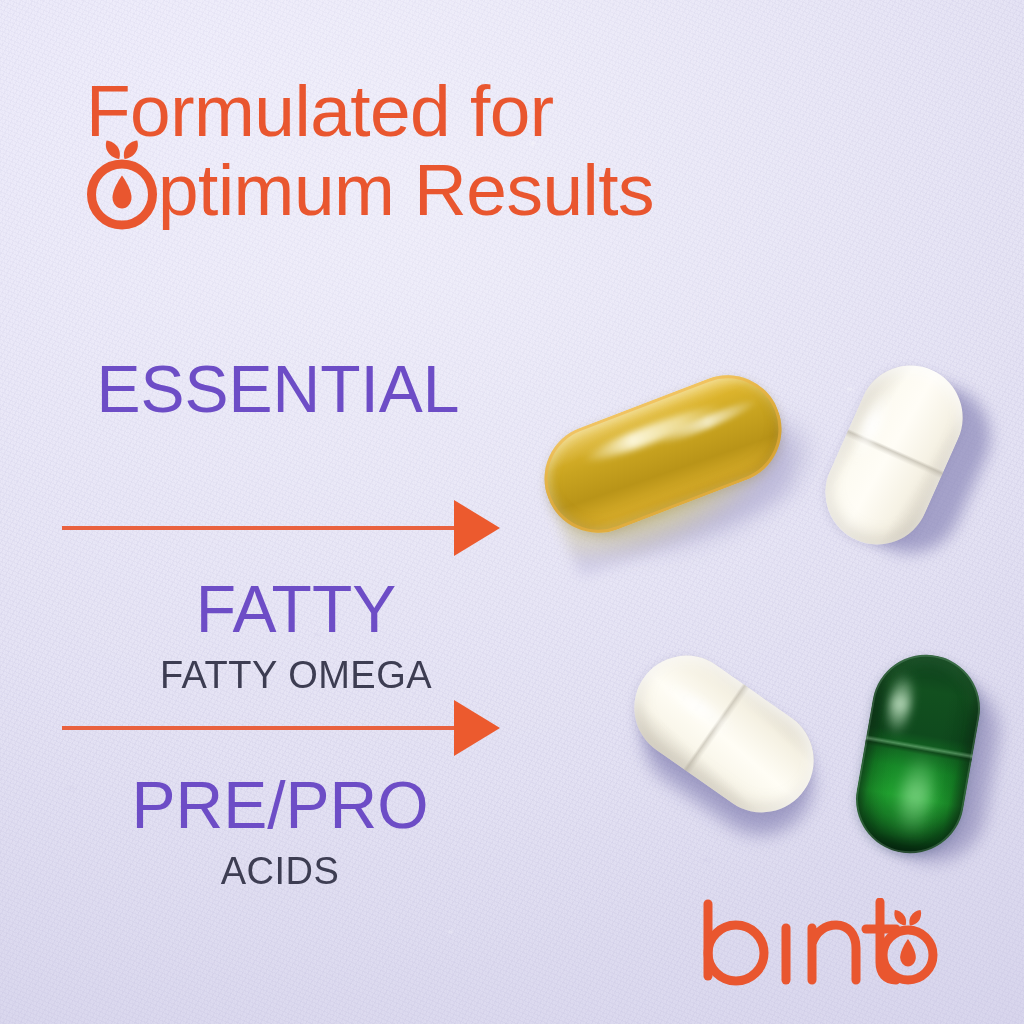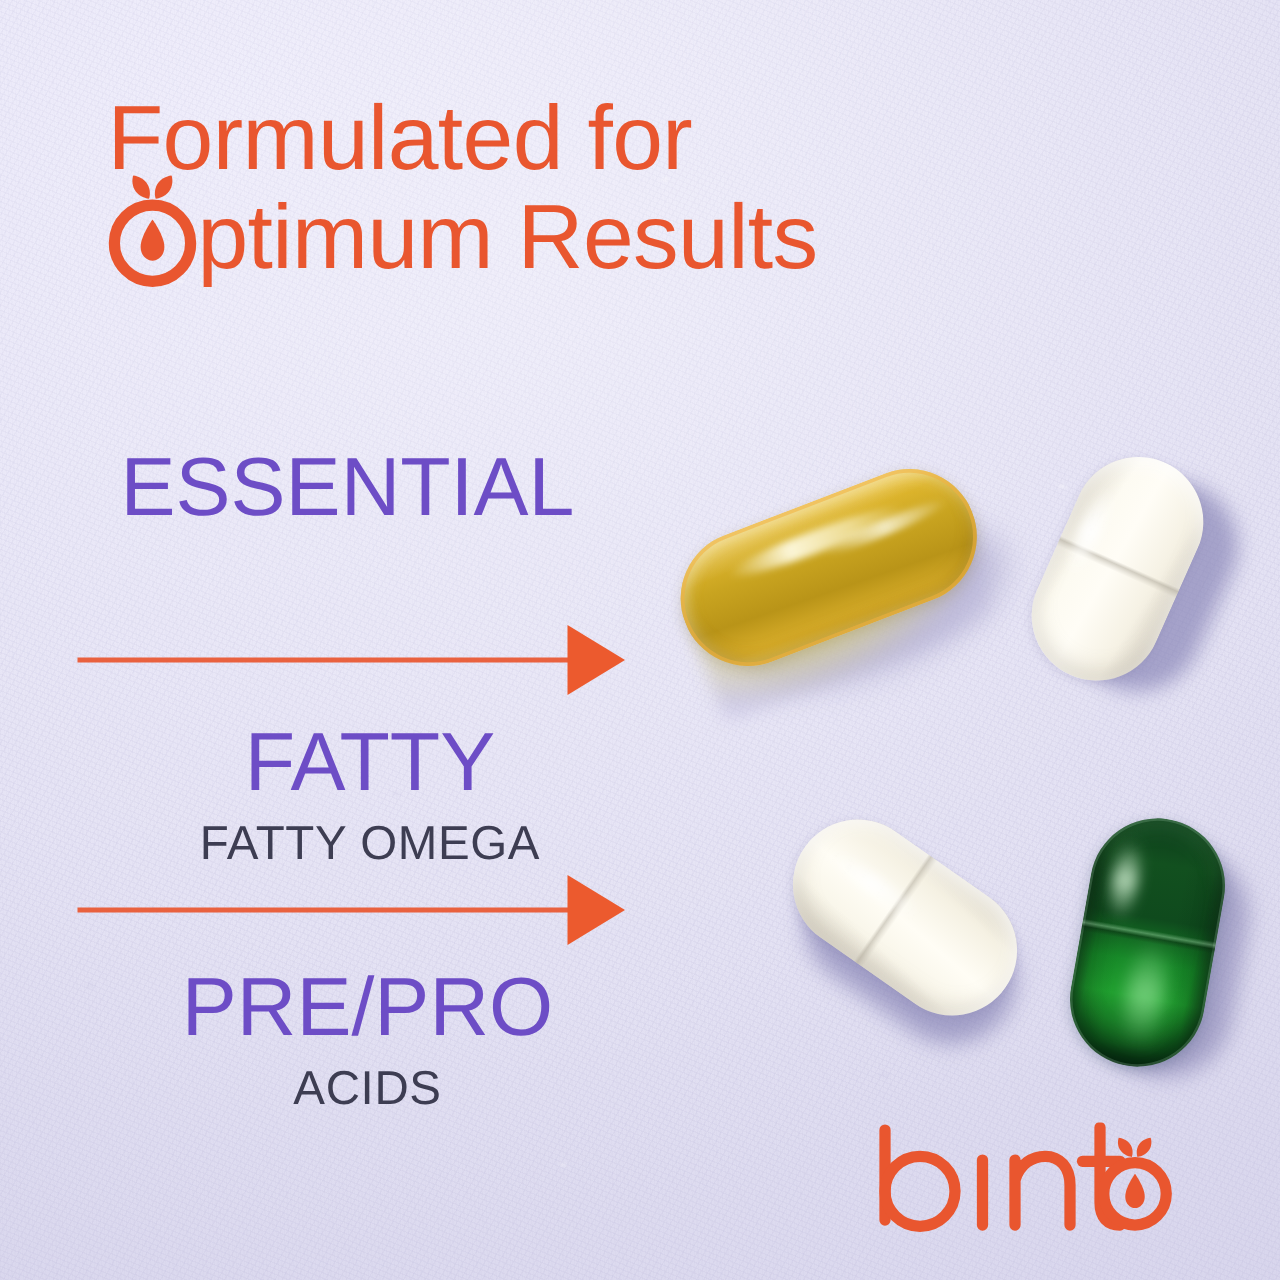--- a/index.html
+++ b/index.html
@@ -95,21 +95,21 @@
     color: #3d3d52;
     font-weight: 400;
     font-size: 38px;
     line-height: 1;
     letter-spacing: .5px;
     margin-top: 14px;
     white-space: nowrap;
   }
   #benefit-0 { left: 72px;  top: 356px; width: 412px; }
   #benefit-1 { left: 120px; top: 576px; width: 352px; }
-  #benefit-2 { left: 118px; top: 772px; width: 352px; }
+  #benefit-2 { left: 104px; top: 772px; width: 352px; }
 
   
   .arrow { position: absolute; left: 62px; width: 440px; height: 56px; }
   .arrow .shaft {
     position: absolute;
     left: 0; top: 26px;
     width: 396px; height: 4px;
     background: #e9562f;
     opacity: .92;
   }

